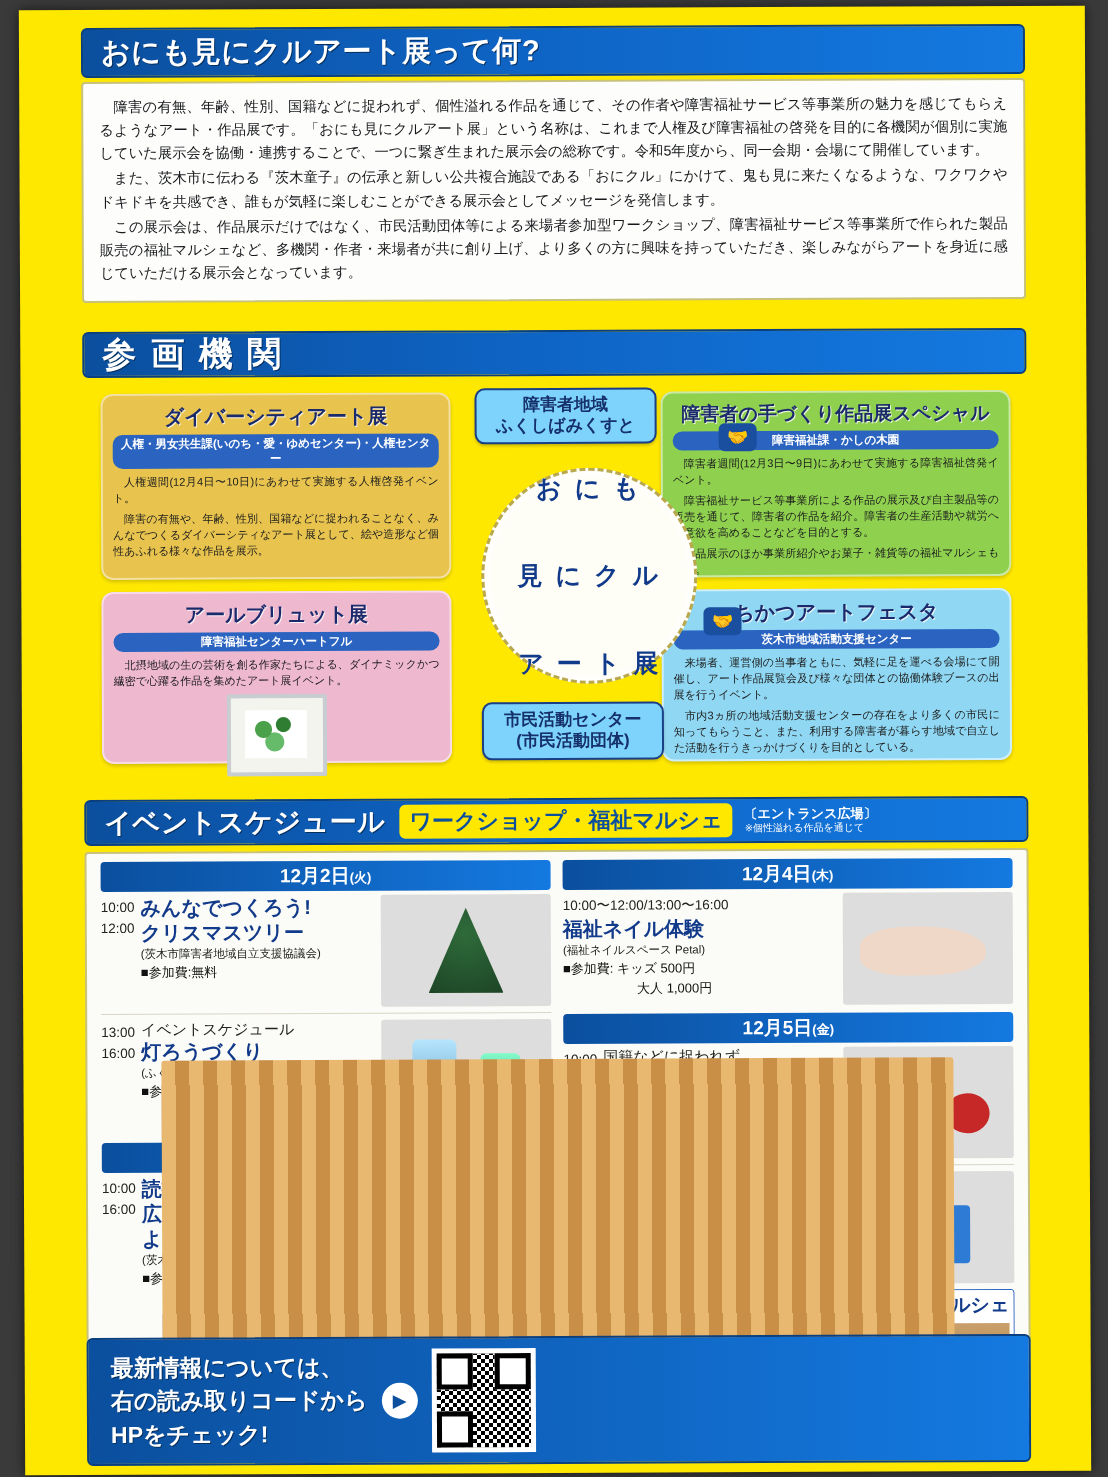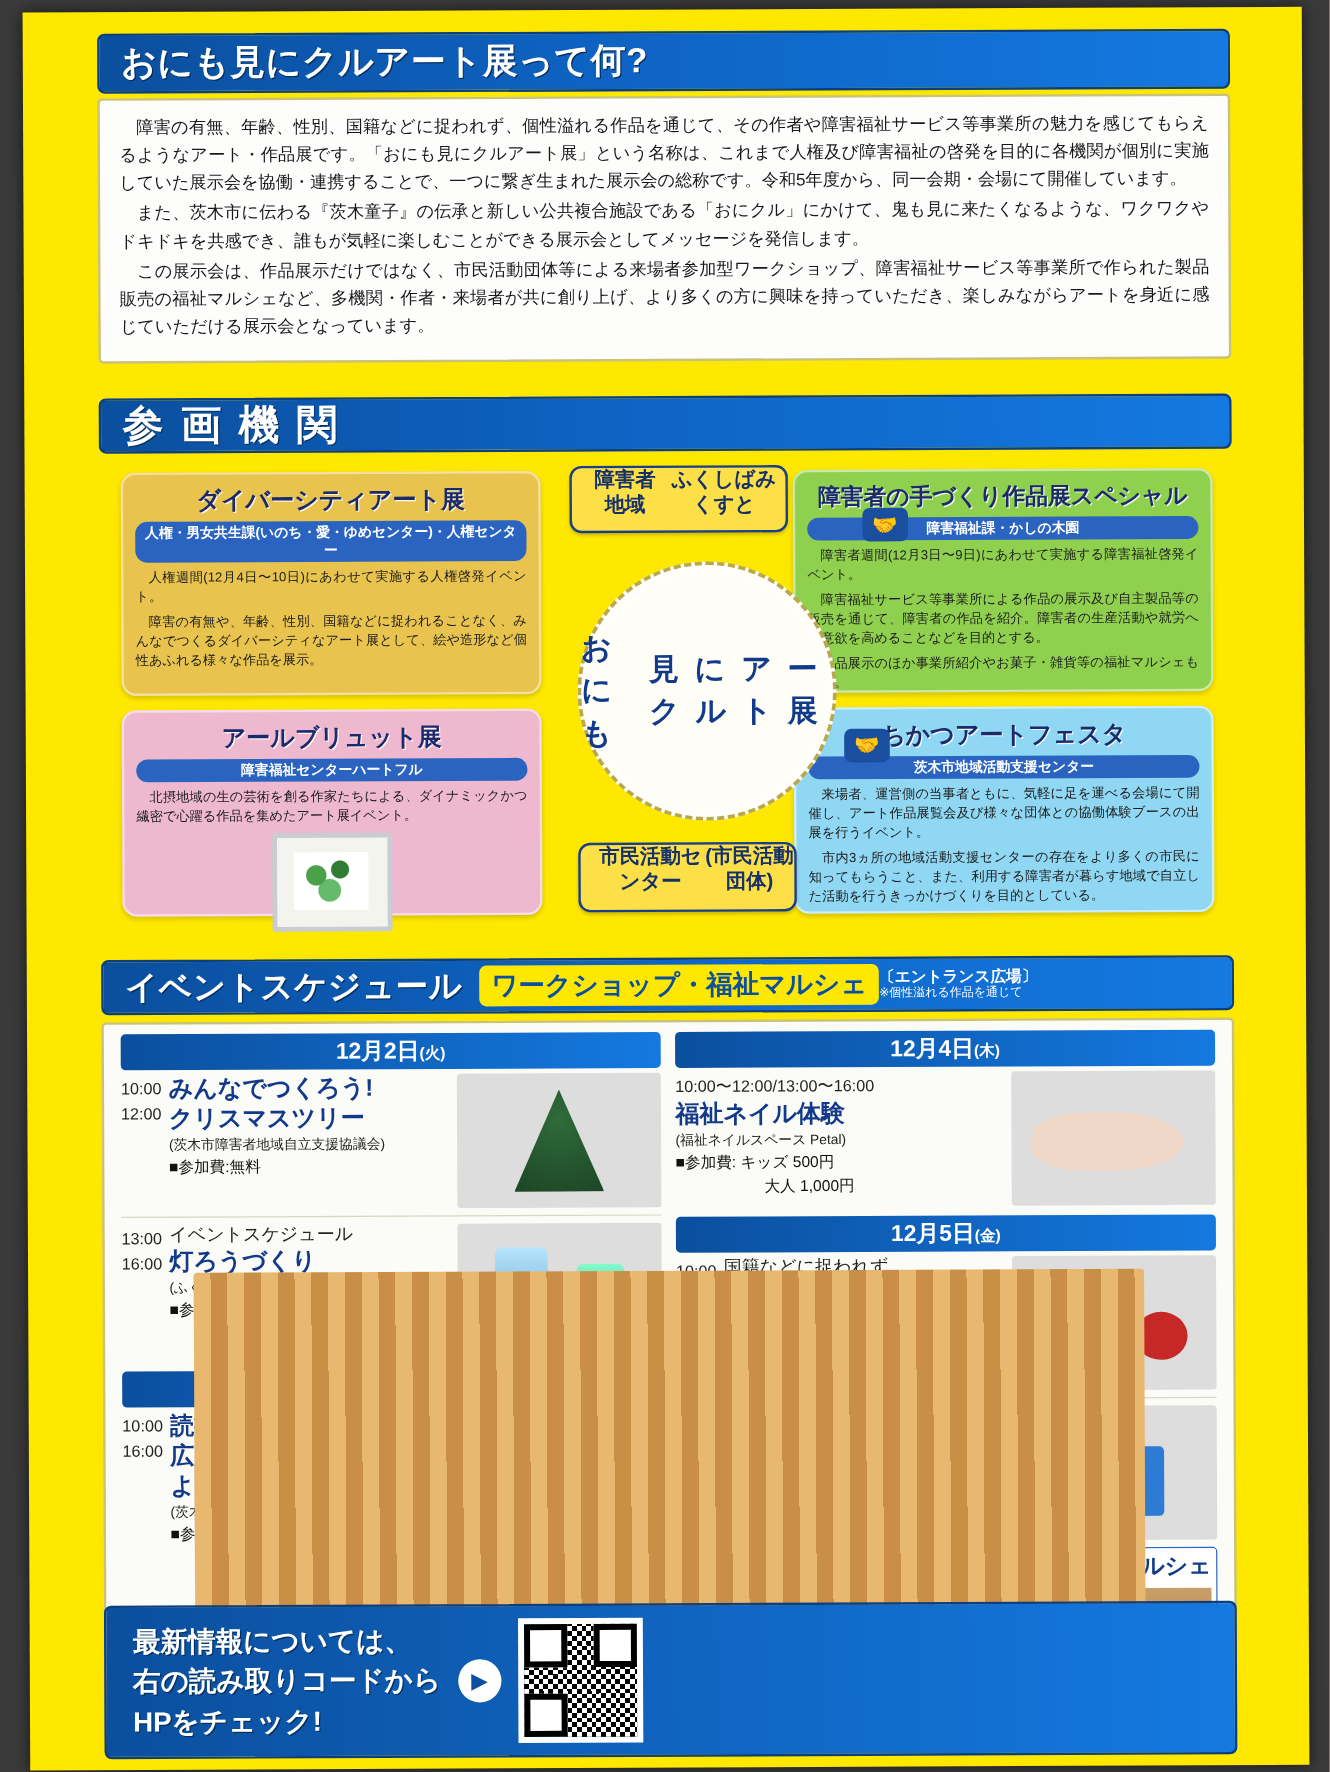--- a/index.html
+++ b/index.html
@@ -88,49 +88,49 @@
   }
   .c-brut .thumb:after{
     content:"";position:absolute;left:14px;top:12px;width:62px;height:48px;
     background:radial-gradient(circle at 30% 40%,#4aa14a 0 8px,transparent 9px),
                radial-gradient(circle at 62% 30%,#2e7d32 0 7px,transparent 8px),
                radial-gradient(circle at 48% 66%,#66bb6a 0 9px,transparent 10px),
                #fff;
   }
   .pill{
     position:absolute;border:2px solid #1b3f86;border-radius:10px;
-    background:#fde047;text-align:center;font-weight:bold;color:#15306a;
-    box-sizing:border-box;display:flex;flex-direction:row;justify-content:center;
-    line-height:1.22;box-shadow:0 2px 3px rgba(0,0,0,.2);padding-left:13px;
+    background:#7dd3fc;text-align:center;font-weight:bold;color:#15306a;
+    box-sizing:border-box;display:flex;flex-direction:column;justify-content:center;
+    line-height:1.22;box-shadow:0 2px 3px rgba(0,0,0,.2);
   }
   .p-jiritsu{left:392px;top:4px;width:182px;height:56px;font-size:17px;}
   .p-shimin{left:398px;top:318px;width:182px;height:58px;font-size:17px;}
   .circle{
     position:absolute;left:398px;top:84px;width:210px;height:210px;border-radius:50%;
     background:#fffef6;border:3px dashed #b9a84e;
-    display:flex;align-items:center;justify-content:flex-start;
+    display:flex;flex-direction:column;align-items:center;justify-content:space-between;
     color:#123a8a;font-weight:bold;font-size:25px;line-height:1.42;letter-spacing:.12em;
     box-shadow:0 0 0 6px rgba(255,255,255,.45) inset;
   }
   .hand{
     position:absolute;width:38px;height:28px;border-radius:6px;background:#1a4fa0;
     display:flex;align-items:center;justify-content:center;color:#fff;font-size:17px;
   }
   .h1{left:636px;top:40px;}
   .h2{left:620px;top:224px;}
   
   .sec3{position:absolute;left:62px;top:790px;width:944px;}
   .sec3 .banner{height:46px;padding:0 10px 0 18px;justify-content:flex-start;}
   .sec3 .banner .ttl{font-size:27px;}
   .ws-chip{
     margin-left:14px;background:#ffe800;color:#0b4f9e;border-radius:6px;
     font-size:22px;font-weight:bold;padding:2px 10px;white-space:nowrap;
   }
   .ent{
-    margin-left:0;color:#fff;font-size:13px;font-weight:bold;line-height:1.2;text-align:left;
+    margin-left:12px;color:#fff;font-size:13px;font-weight:bold;line-height:1.2;text-align:left;
   }
   .ent small{display:block;font-size:10px;font-weight:normal;}
   .schedbox{
     margin-top:6px;background:#fbfbf7;border:2px solid #c9c27a;border-radius:4px;
     display:flex;padding:8px;box-sizing:border-box;height:600px;
   }
   .col{width:50%;box-sizing:border-box;padding:0 6px;}
   .daybar{
     background:linear-gradient(90deg,#0b4f9e,#1479e0);color:#fff;border-radius:4px;
     text-align:center;font-weight:bold;font-size:19px;padding:2px 0;margin-bottom:4px;

